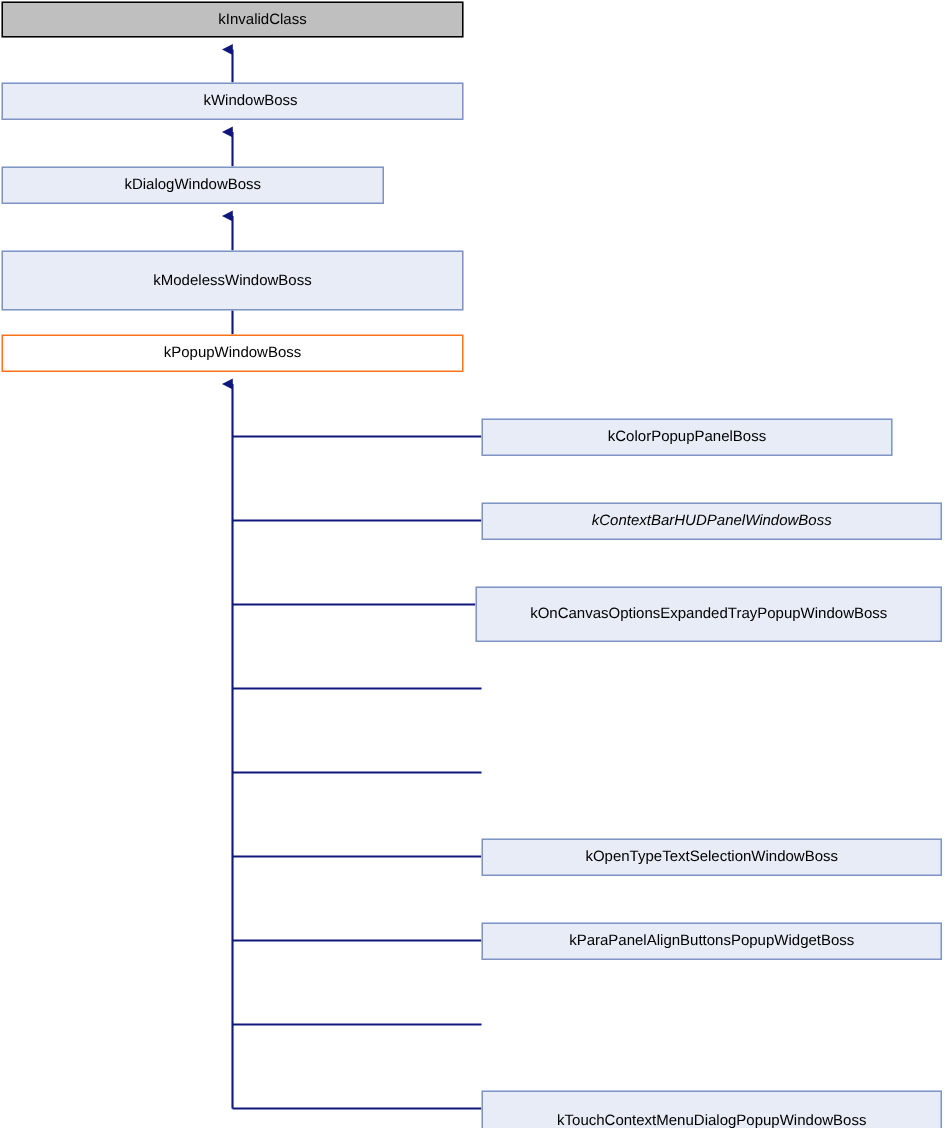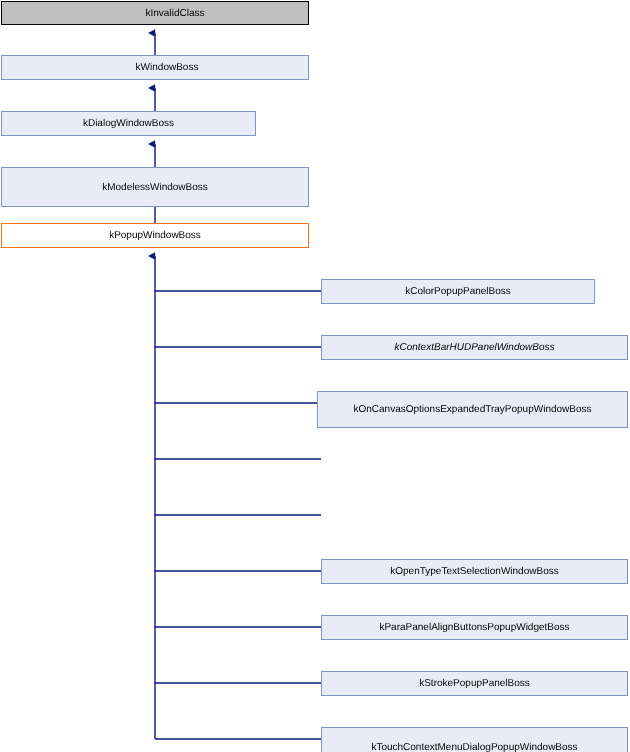--- a/index.html
+++ b/index.html
@@ -102,16 +102,15 @@
   <div class="node plain" style="left:1px;  top:55px;  width:308px; height:25px;padding-left:24px;">kWindowBoss</div>
   <div class="node plain" style="left:1px;  top:111px; width:255px; height:25px;">kDialogWindowBoss</div>
   <div class="node plain" style="left:1px;  top:167px; width:308px; height:40px;">kModelessWindowBoss</div>
   <div class="node current" style="left:1px;  top:223px; width:308px; height:25px;">kPopupWindowBoss</div>
 
   <div class="node plain" style="left:321px; top:279px; width:274px; height:25px;">kColorPopupPanelBoss</div>
   <div class="node plain" style="left:321px; top:335px; width:307px; height:25px;font-style:italic;">kContextBarHUDPanelWindowBoss</div>
   <div class="node plain" style="left:317px; top:391px; width:311px; height:37px;">kOnCanvasOptionsExpandedTrayPopupWindowBoss</div>
   <div class="node plain" style="left:321px; top:559px; width:307px; height:25px;">kOpenTypeTextSelectionWindowBoss</div>
   <div class="node plain" style="left:321px; top:615px; width:307px; height:25px;">kParaPanelAlignButtonsPopupWidgetBoss</div>
-  <div class="node plain" style="left:321px; top:671px; width:307px; height:25px;">kStrokePopupPanelBoss</div>
   <div class="node plain" style="left:321px; top:727px; width:307px; height:40px;">kTouchContextMenuDialogPopupWindowBoss</div>
 
 </div>
 
 </body></html>

